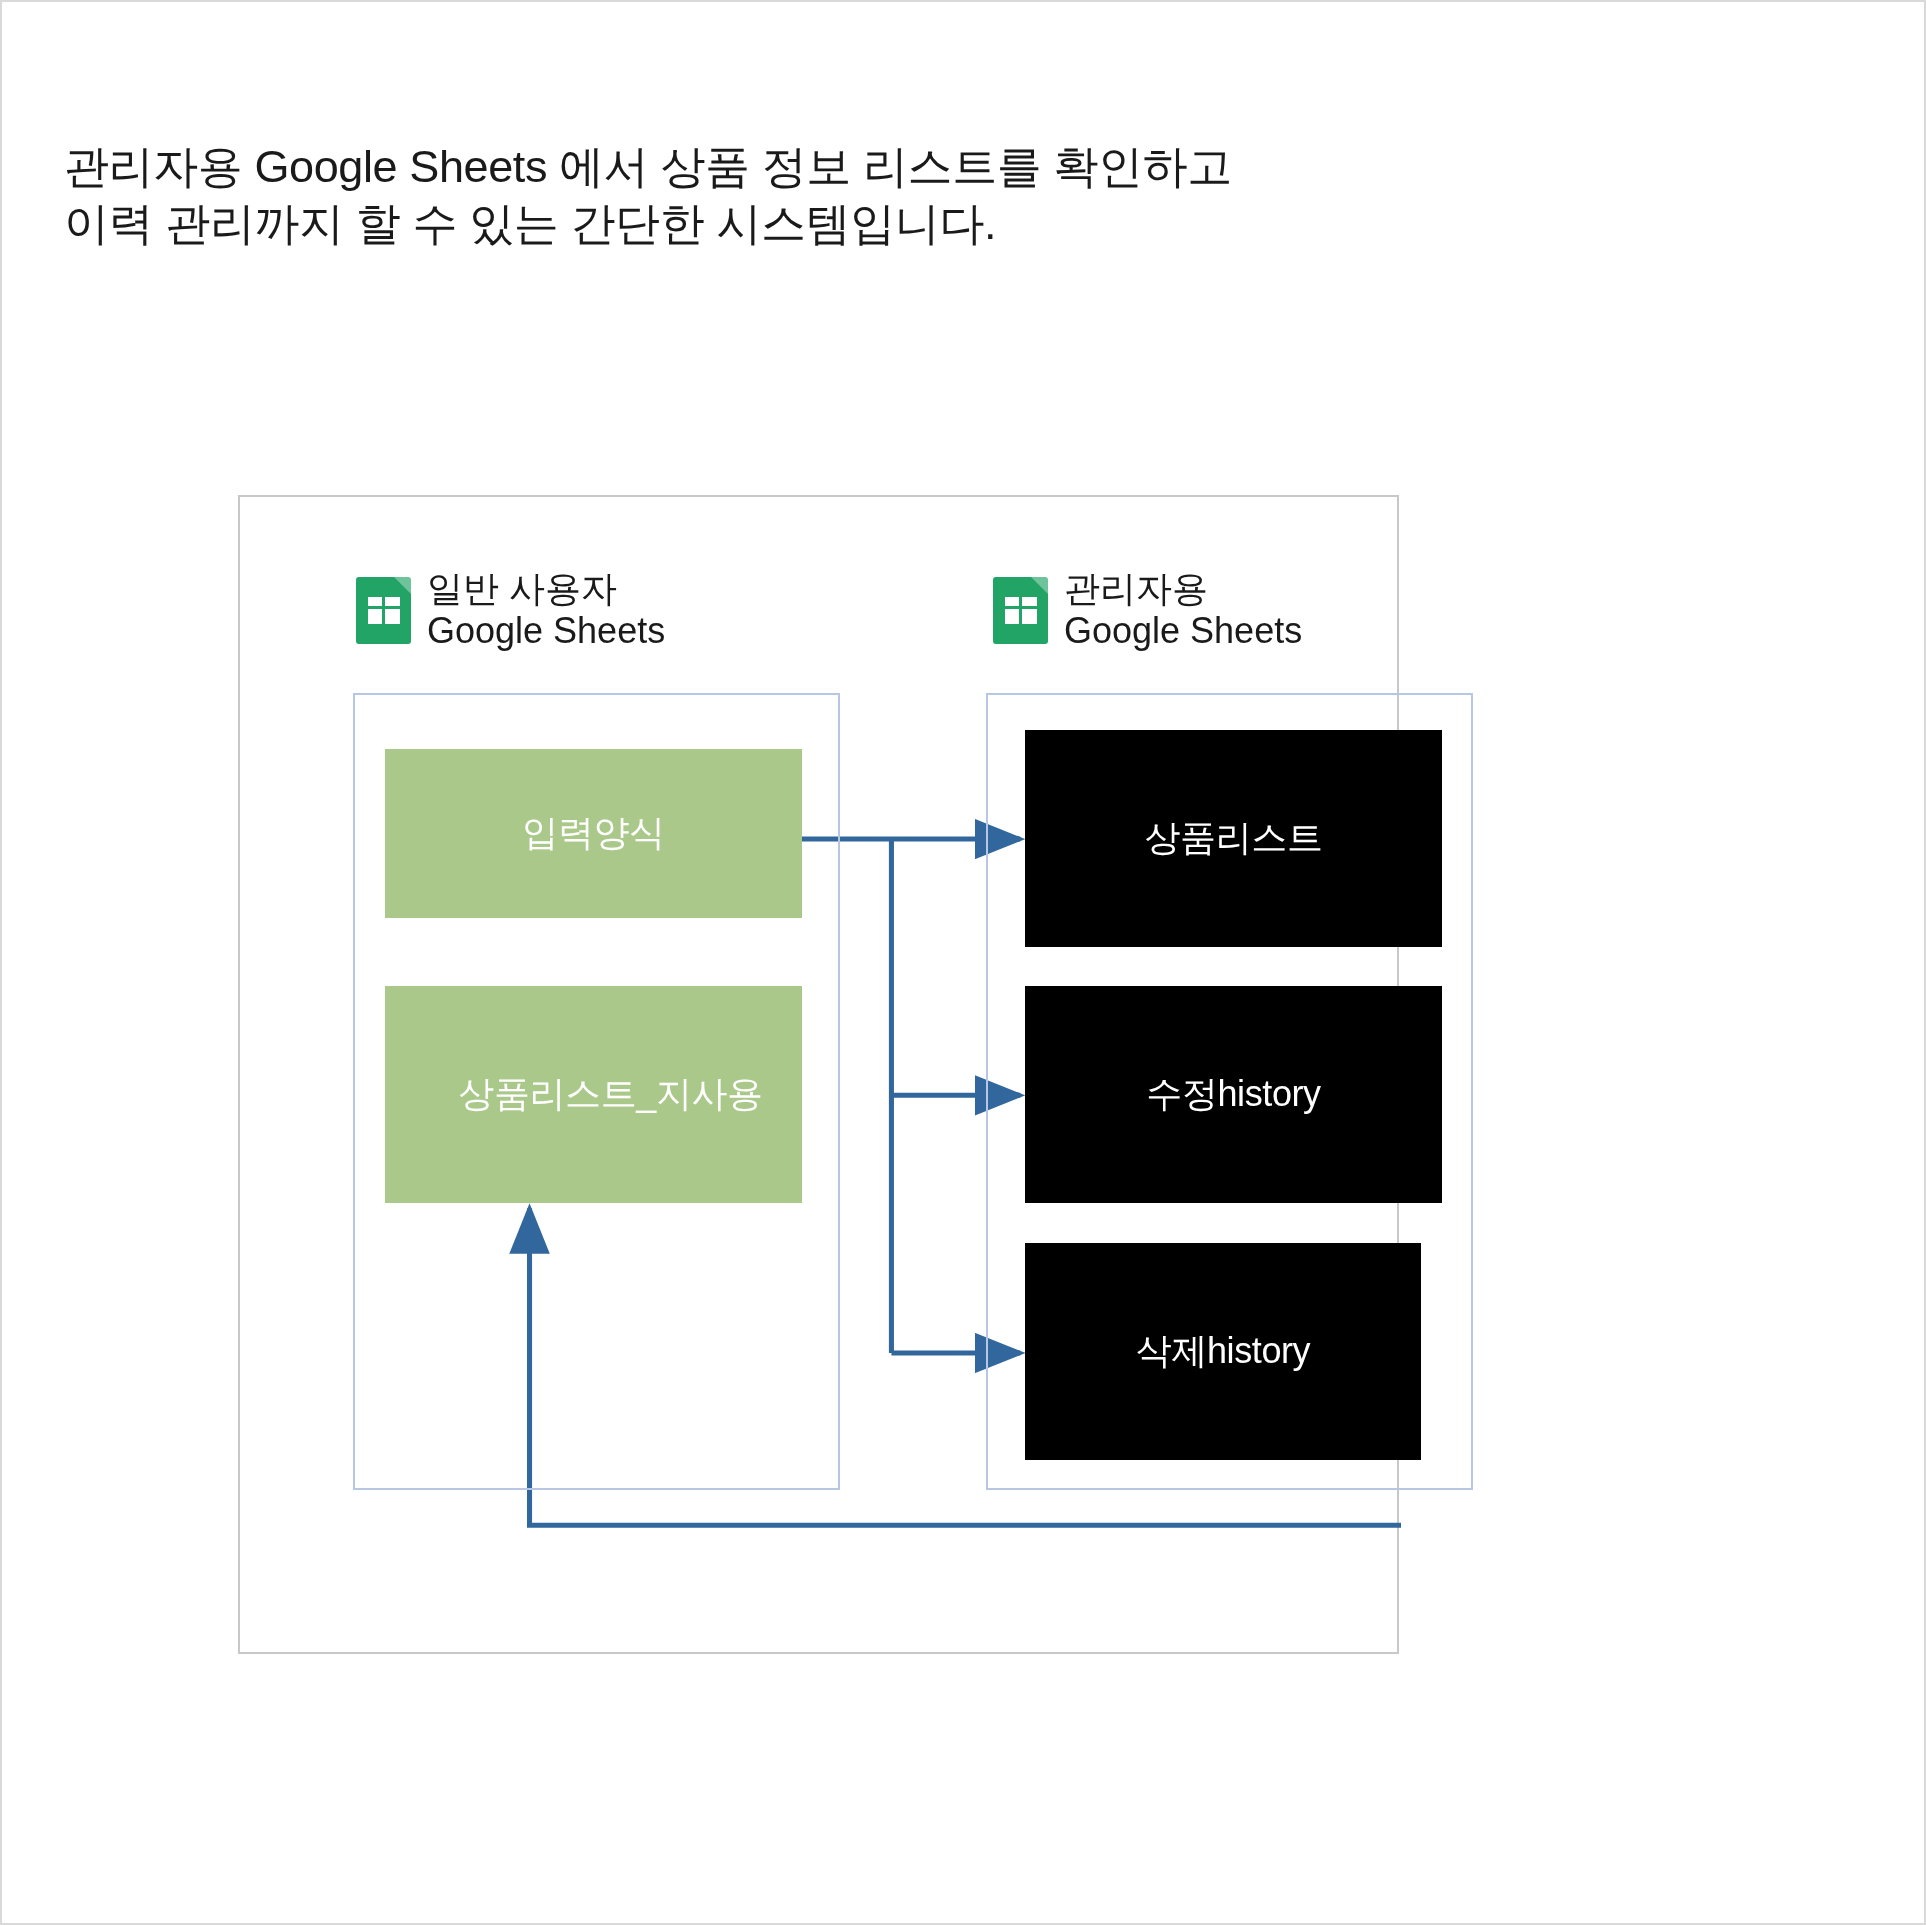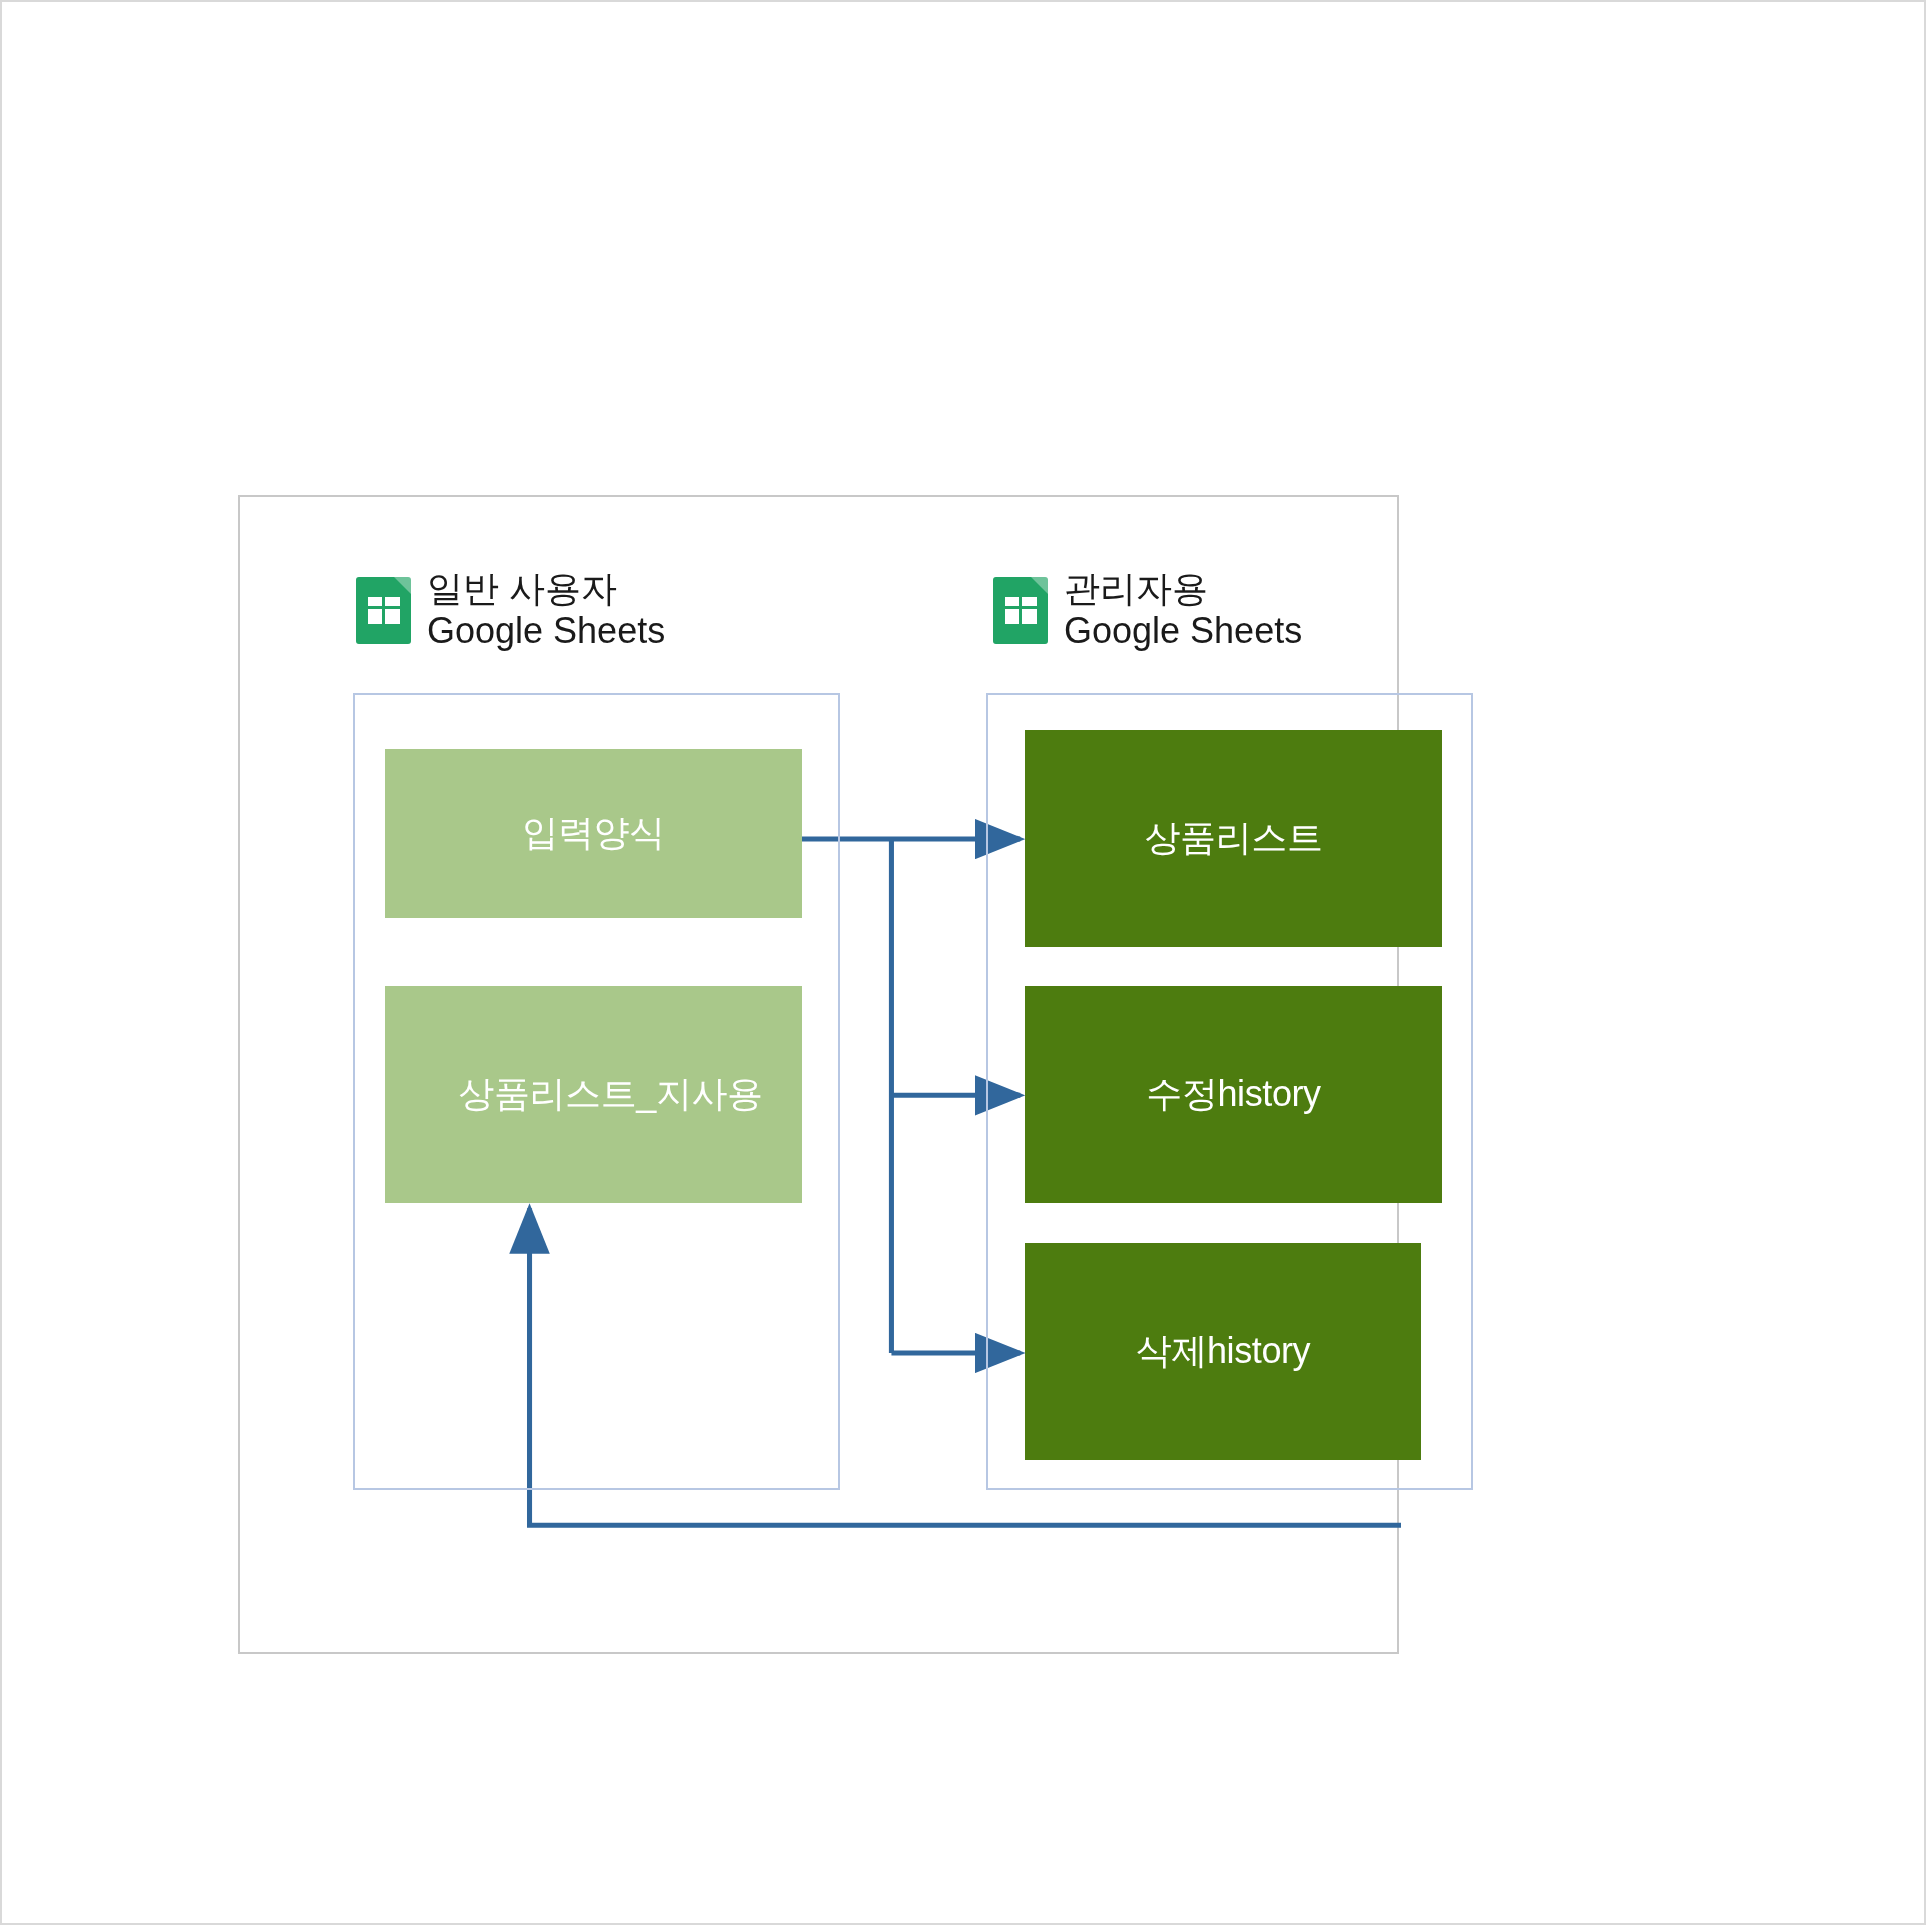--- a/index.html
+++ b/index.html
@@ -134,21 +134,21 @@
     position: absolute;
     box-sizing: border-box;
     display: flex;
     align-items: center;
     justify-content: center;
     color: #ffffff;
     font-size: 36px;
     letter-spacing: -0.4px;
   }
   .node.green { background: #a9c88a; }
-  .node.blue  { background: #4d7c0f; }
+  .node.blue  { background: #000000; }
 
   .node.n-input     { left: 145px;  top: 233px;  width: 417px; height: 169px; margin-top: 19px; }
   .node.n-userlist  { left: 145px;  top: 489px;  width: 417px; height: 217px; padding-left: 34px; }
   .node.n-prodlist  { left: 785px; top: 233px;  width: 417px; height: 217px; }
   .node.n-edithist  { left: 785px; top: 489px;  width: 417px; height: 217px; }
   .node.n-delhist   { left: 785px; top: 746px; width: 396px; height: 217px; }
 
   
   .connectors {
     position: absolute;
@@ -161,20 +161,24 @@
 </head>
 <body>
 
 <div class="page-border"></div>
 
 <div class="intro">
   <p>
     <br>
   </p>
   <div class="spacer"></div>
+  <p>
+    <span>관리자용 Google Sheets 에서 상품 정보 리스트를 확인하고</span><br>
+    <span>이력 관리까지 할 수 있는 간단한 시스템입니다.</span>
+  </p>
 </div>
 
 <div class="diagram-frame">
 
   <svg class="connectors" viewBox="0 0 1604 1600" width="1161" height="1159">
     <defs>
       <marker id="arrowhead" markerWidth="10" markerHeight="8" refX="9" refY="4" orient="auto" markerUnits="strokeWidth">
         <path d="M0,0 L10,4 L0,8 z" fill="#31679c"></path>
       </marker>
     </defs>

